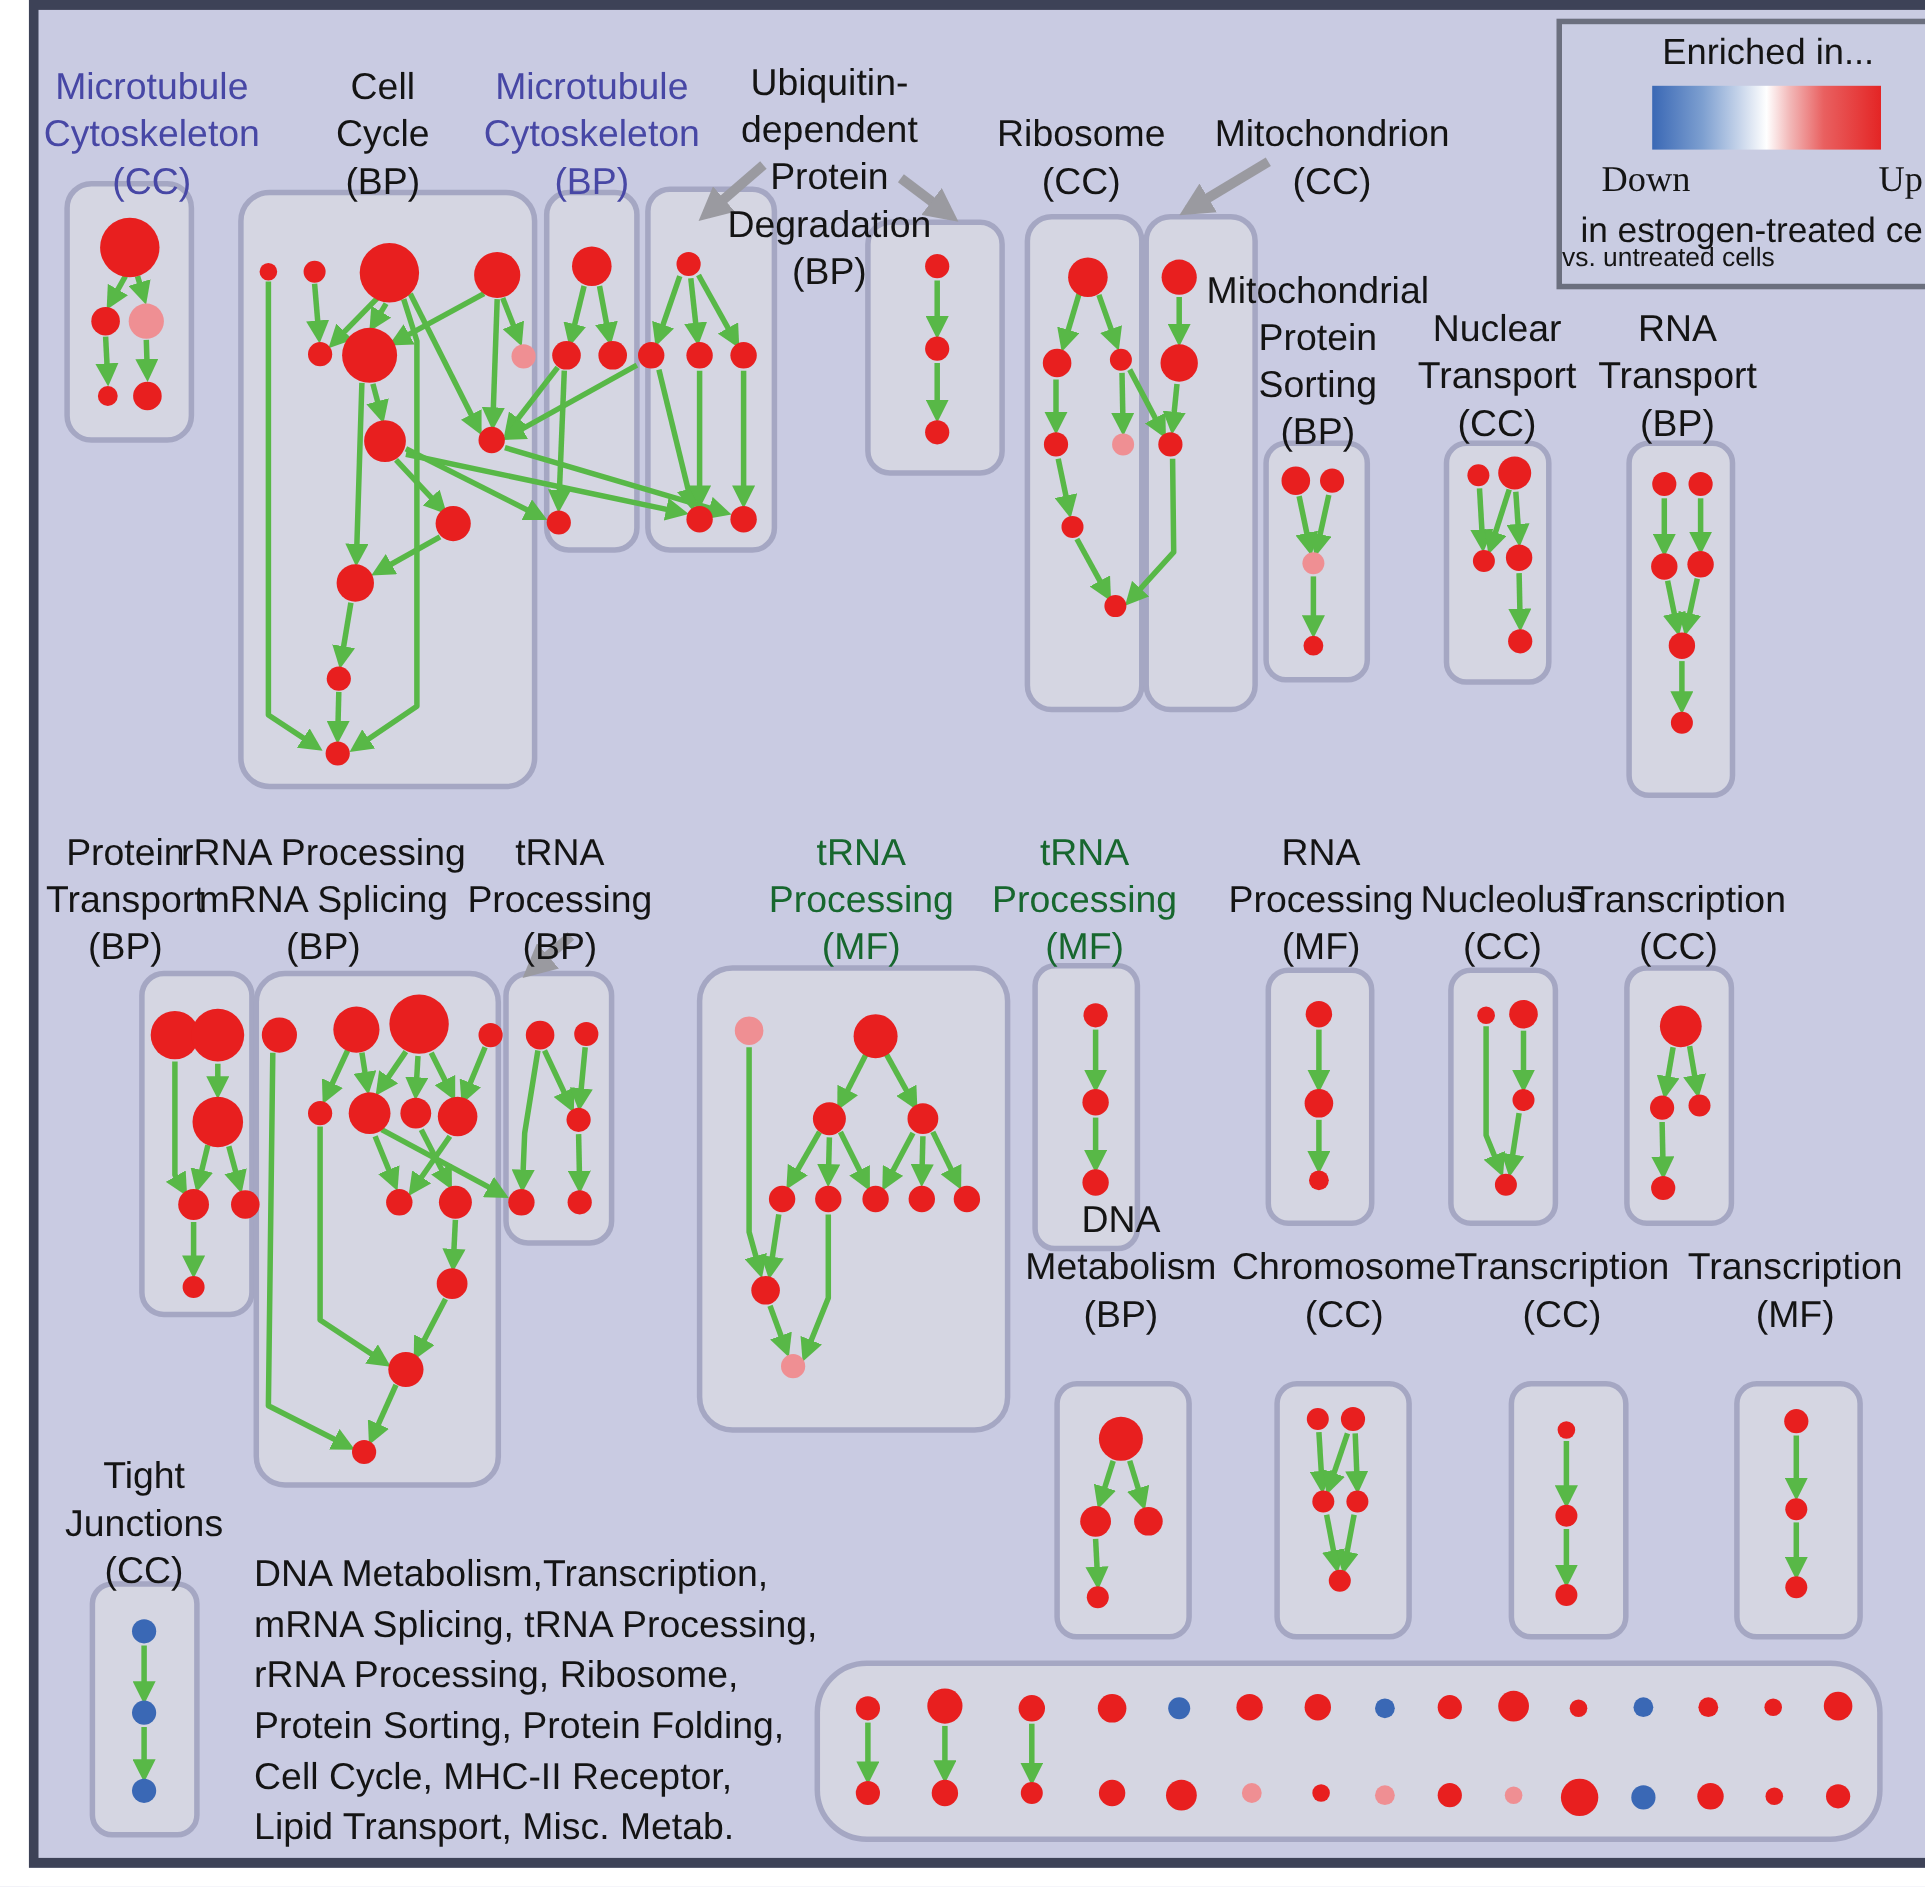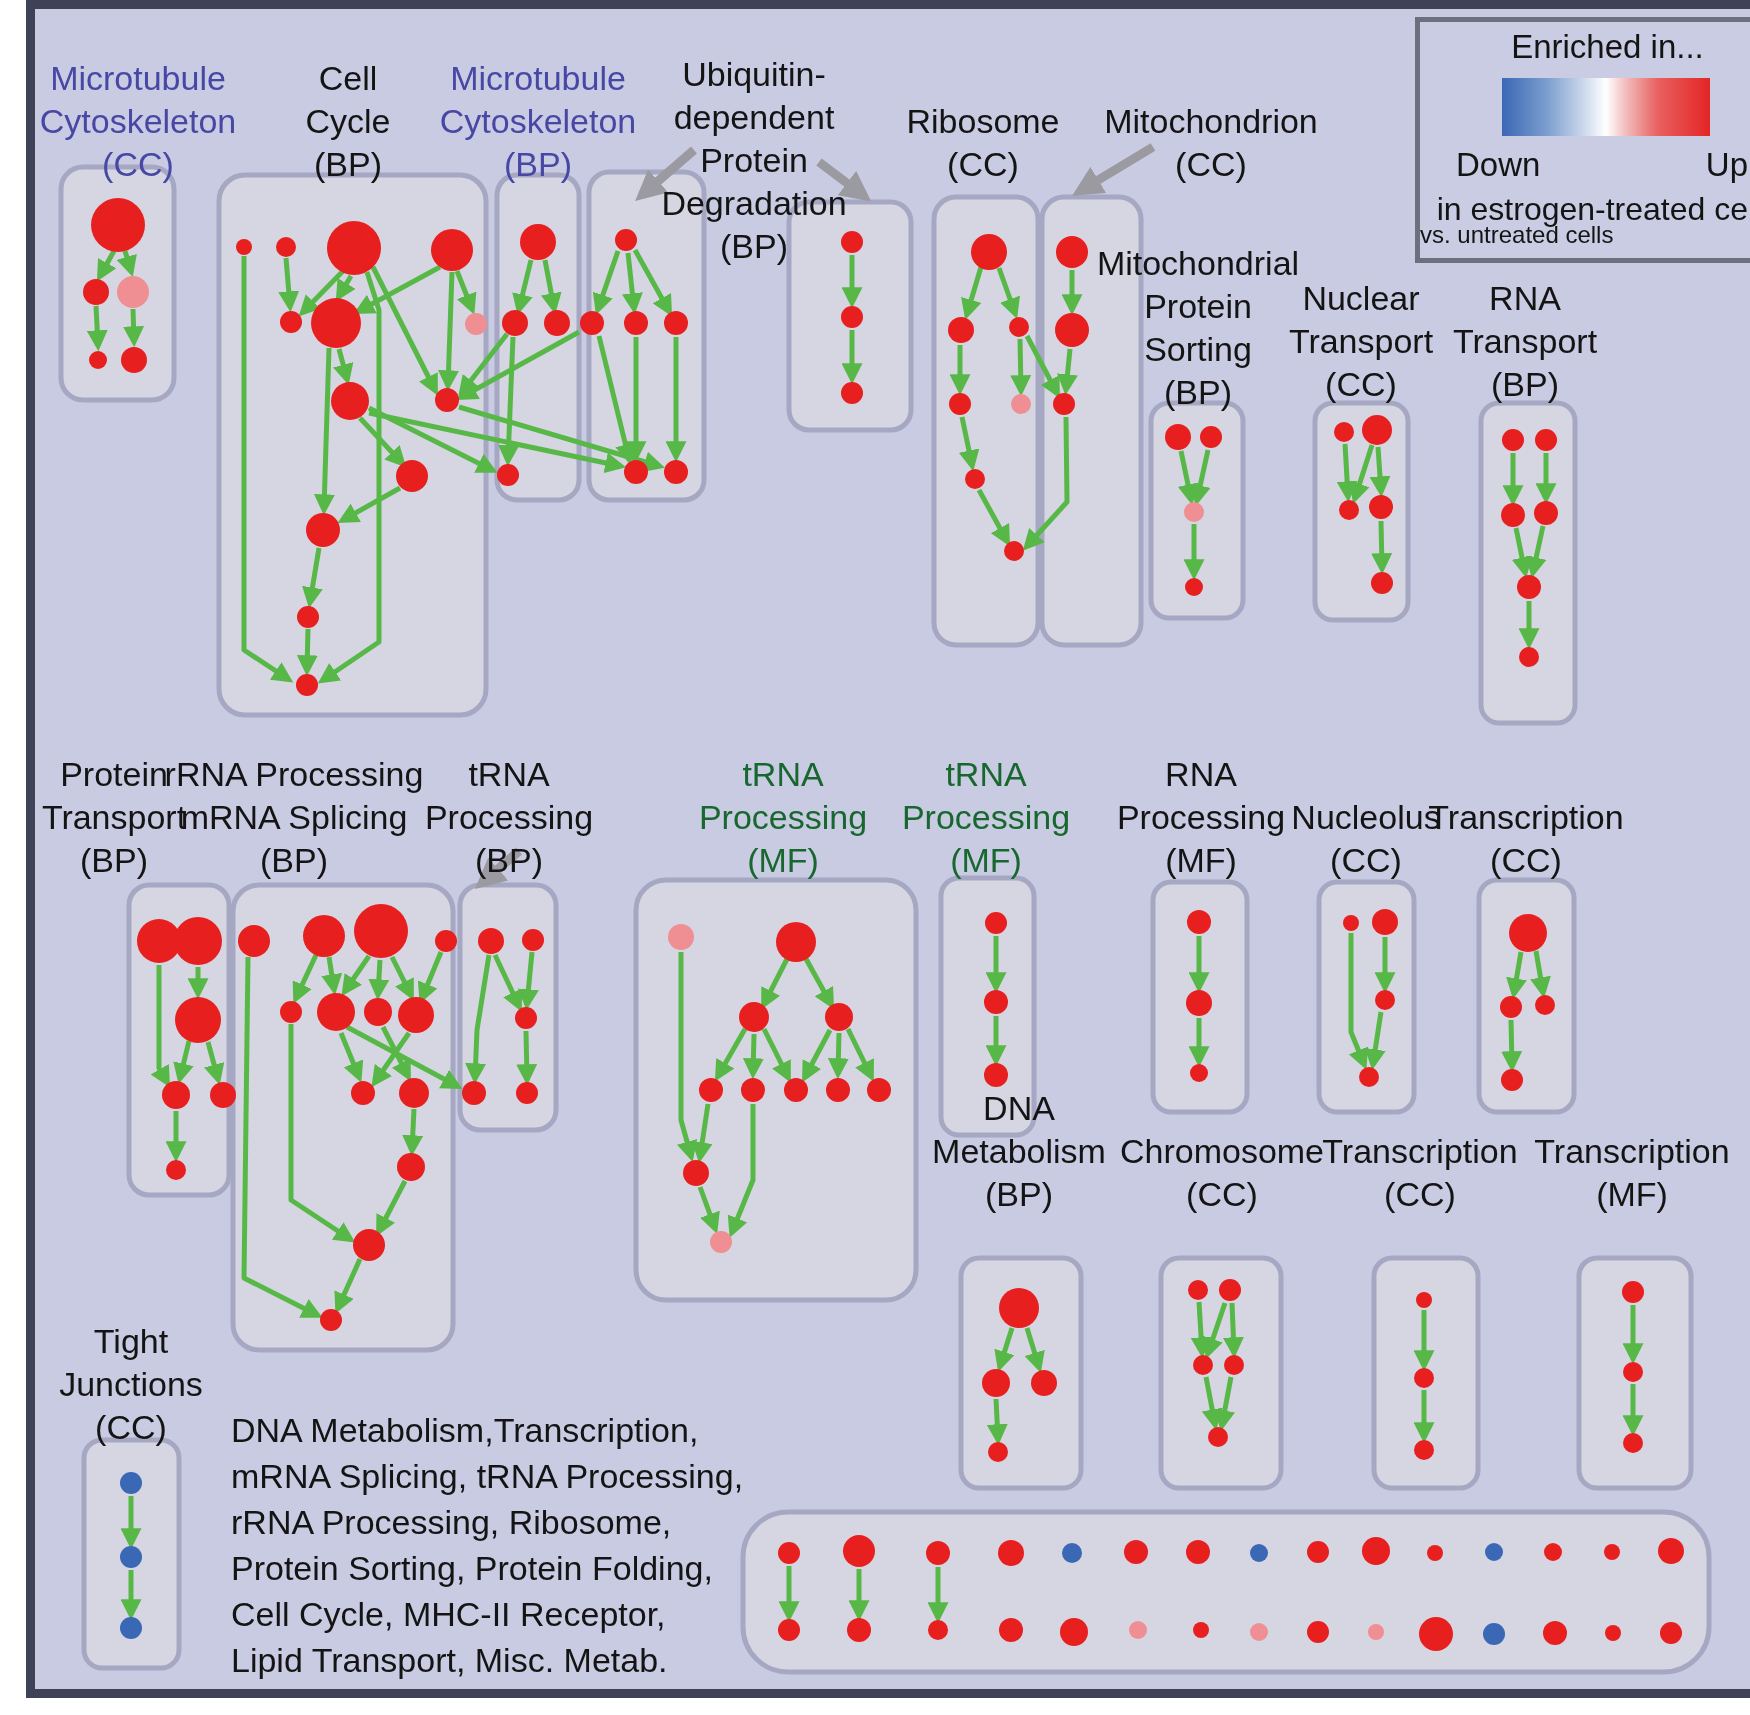--- a/index.html
+++ b/index.html
@@ -7,21 +7,21 @@
          font-family:"Liberation Sans", sans-serif;margin-left:26px;}
   #fig{position:absolute;left:0;top:0;}
   text{font-family:"Liberation Sans", sans-serif;}
   .legend{position:absolute;left:1389px;top:17px;width:385px;height:246px;
           border:5px solid #6b6f7e;box-sizing:border-box;background:rgba(205,207,228,0.25);}
   .legend-title{position:absolute;left:0;top:6px;width:100%;text-align:center;
           font-size:33px;color:#141414;}
   .legend-bar{position:absolute;left:82px;top:56px;width:208px;height:58px;
           background:linear-gradient(90deg,#3a68b5 0%,#7d9fd0 22%,#c6d4ea 38%,#ffffff 50%,#f2b9b9 60%,#e96060 75%,#e42525 100%);}
   .legend-downup{position:absolute;left:36px;top:124px;width:292px;display:flex;
-          justify-content:space-between;font-size:33px;color:#141414;}
+          justify-content:space-between;font-size:33px;color:#141414;font-family:Liberation Serif, serif;}
   .legend-cap1{position:absolute;left:0;top:169px;width:100%;text-align:center;font-size:32px;color:#141414;}
   .legend-cap2{position:absolute;left:0;top:199px;width:100%;text-align:left;font-size:24px;color:#141414;}
 </style>
 </head>
 <body>
 
 <div id="stage">
   <svg id="fig" width="1750" height="1715" viewBox="0 0 1750 1715">
       <defs>
         <marker id="arrG" viewBox="0 0 10 10" refX="7" refY="5" markerWidth="4.2" markerHeight="4.2" orient="auto-start-reverse">

